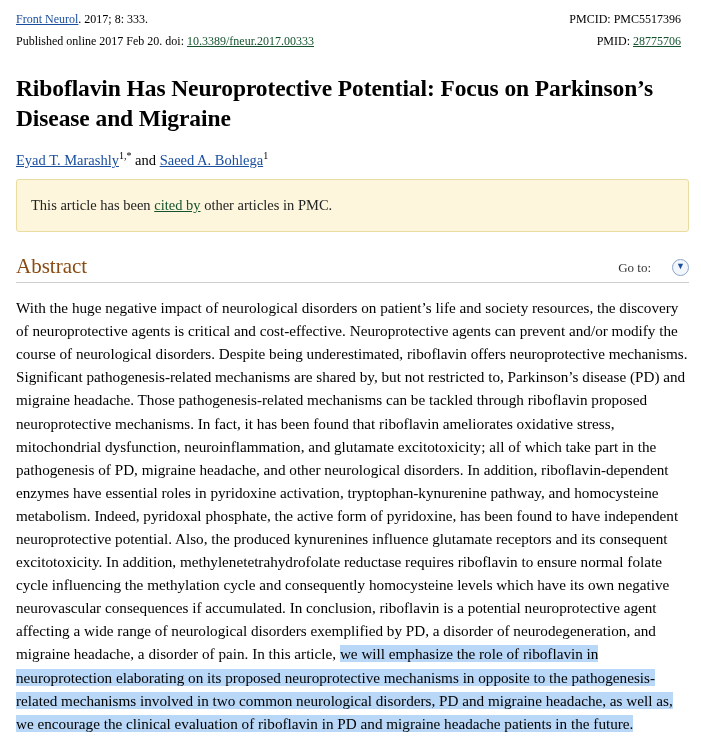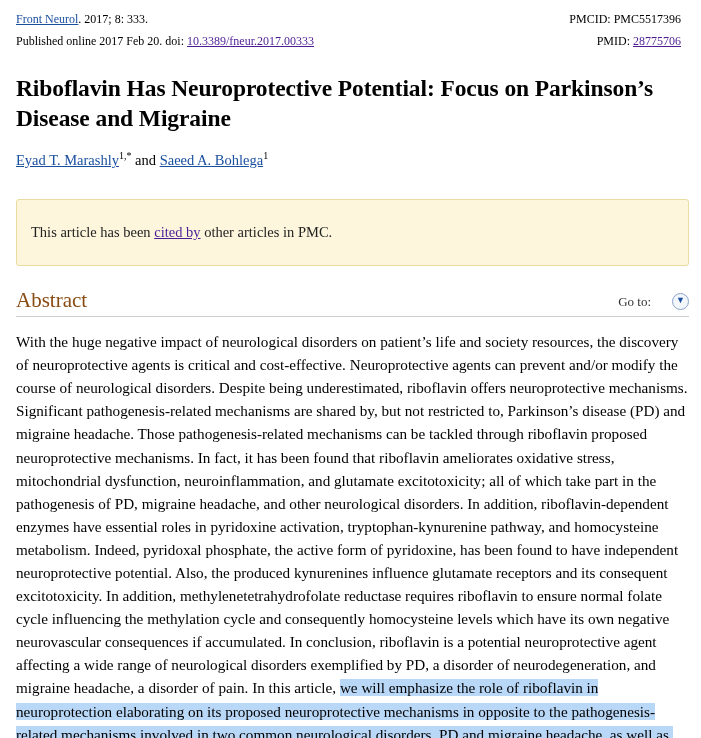--- a/index.html
+++ b/index.html
@@ -15,21 +15,21 @@
     overflow: hidden;
   }
   .page {
     position: relative;
     width: 701px;
     height: 738px;
     box-sizing: border-box;
     padding: 10px 12px 0 16px;
   }
   a, .link {
-    color: #4c1d95;
+    color: #14532d;
     text-decoration: underline;
     cursor: pointer;
   }
   .cite-head {
     display: flex;
     justify-content: space-between;
     align-items: flex-end;
     font-size: 12px;
     line-height: 1.5;
   }
@@ -82,25 +82,25 @@
     margin-right: 3px;
   }
   .meta-links .sep {
     color: #444;
     margin: 0 5px;
   }
   .meta-links a {
     color: #1a4fa0;
   }
   .notice {
-    margin-top: 30px;
+    margin-top: 10px;
     background: #fdf6dd;
     border: 1px solid #e8dca0;
     border-radius: 3px;
-    padding: 24px 14px;
+    padding: 17px 14px;
     font-size: 14.5px;
     color: #222;
   }
   .abstract-head {
     display: flex;
     align-items: flex-end;
     justify-content: space-between;
     margin-top: 22px;
     border-bottom: 1px solid #cfcfcf;
     padding-bottom: 3px;

